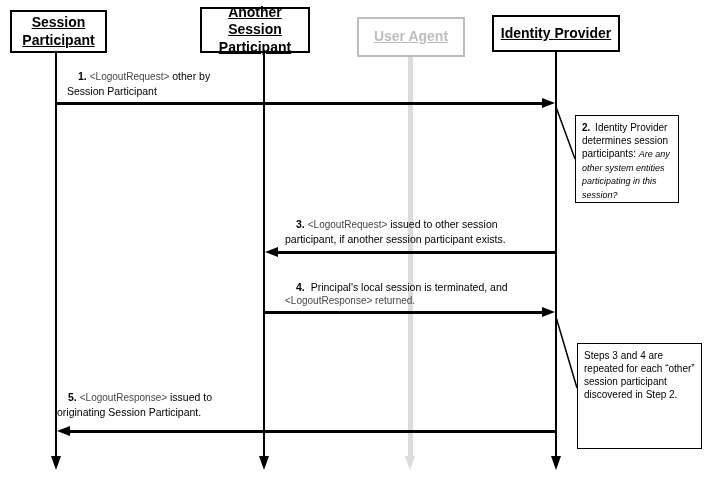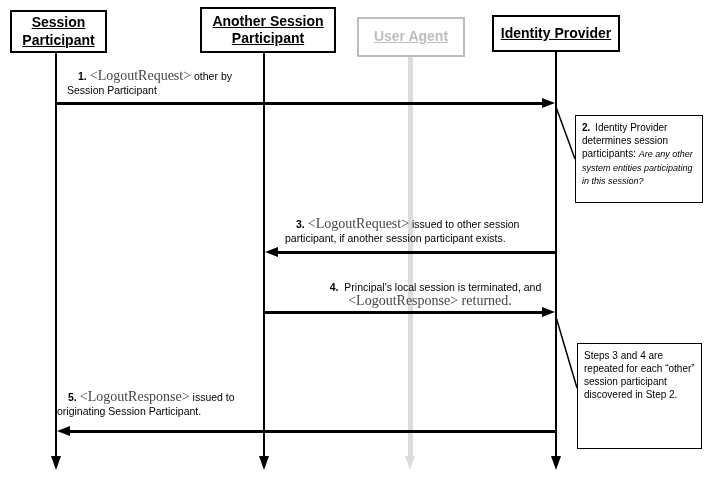--- a/index.html
+++ b/index.html
@@ -43,22 +43,22 @@
   }
   .mhead-l {
     position: absolute; width: 0; height: 0;
     border-top: 5px solid transparent; border-bottom: 5px solid transparent;
     border-right: 13px solid #000;
   }
   .mlabel { position: absolute; font-size: 10.5px; line-height: 14px; }
   .mlabel .l1 { margin-left: 11px; }
   .num { font-weight: bold; margin-right: 3px; }
   .code {
-    font-family: Liberation Serif, serif;
-    font-size: 14px;
+    font-family: Liberation Sans, sans-serif;
+    font-size: 10px;
     color: #474747;
   }
   .note {
     position: absolute;
     border: 1px solid #000;
     background: #fff;
     font-size: 10px;
     line-height: 1.3;
     padding: 5px 6px;
   }
@@ -106,51 +106,51 @@
     <div>Session Participant</div>
   </div>
 
   <div class="mlabel" style="left:285px;top:217px;width:290px;">
     <div class="l1">
       <span class="num">3.</span><span class="code">&lt;LogoutRequest&gt;</span><span> issued to other session</span>
     </div>
     <div>participant, if another session participant exists.</div>
   </div>
 
-  <div class="mlabel" style="left:285px;top:280px;width:290px;text-align:center;">
+  <div class="mlabel" style="left:285px;top:280px;width:290px;">
     <div class="l1">
       <span class="num">4.</span><span> Principal's local session is terminated, and</span>
     </div>
     <div class="code">&lt;LogoutResponse&gt; returned.</div>
   </div>
 
   <div class="mlabel" style="left:57px;top:390px;width:240px;">
     <div class="l1">
       <span class="num">5.</span><span class="code">&lt;LogoutResponse&gt;</span><span> issued to</span>
     </div>
     <div>originating Session Participant.</div>
   </div>
 
   <div class="pbox" style="left:10px;top:10px;width:97px;height:43px;">
     <span class="plabel">Session Participant</span>
   </div>
 
-  <div class="pbox" style="left:200px;top:7px;width:136px;height:46px;">
+  <div class="pbox" style="left:200px;top:7px;width:110px;height:46px;">
     <span class="plabel">Another Session Participant</span>
   </div>
 
   <div class="pbox gray" style="left:357px;top:17px;width:108px;height:40px;">
     <span class="plabel">User Agent</span>
   </div>
 
   <div class="pbox" style="left:492px;top:15px;width:128px;height:37px;align-items:center;">
     <span class="plabel">Identity Provider</span>
   </div>
 
-  <div class="note" style="left:575px;top:115px;width:128px;height:88px;">
+  <div class="note" style="left:575px;top:115px;width:104px;height:88px;">
     <span class="num">2.</span><span> Identity Provider determines session participants: </span><span class="q">Are any other system entities participating in this session?</span>
   </div>
 
   <div class="note" style="left:577px;top:343px;width:125px;height:106px;">
     <span>Steps 3 and 4 are repeated for each “other” session participant discovered in Step 2.</span>
   </div>
 
 </div>
 
 </body></html>

